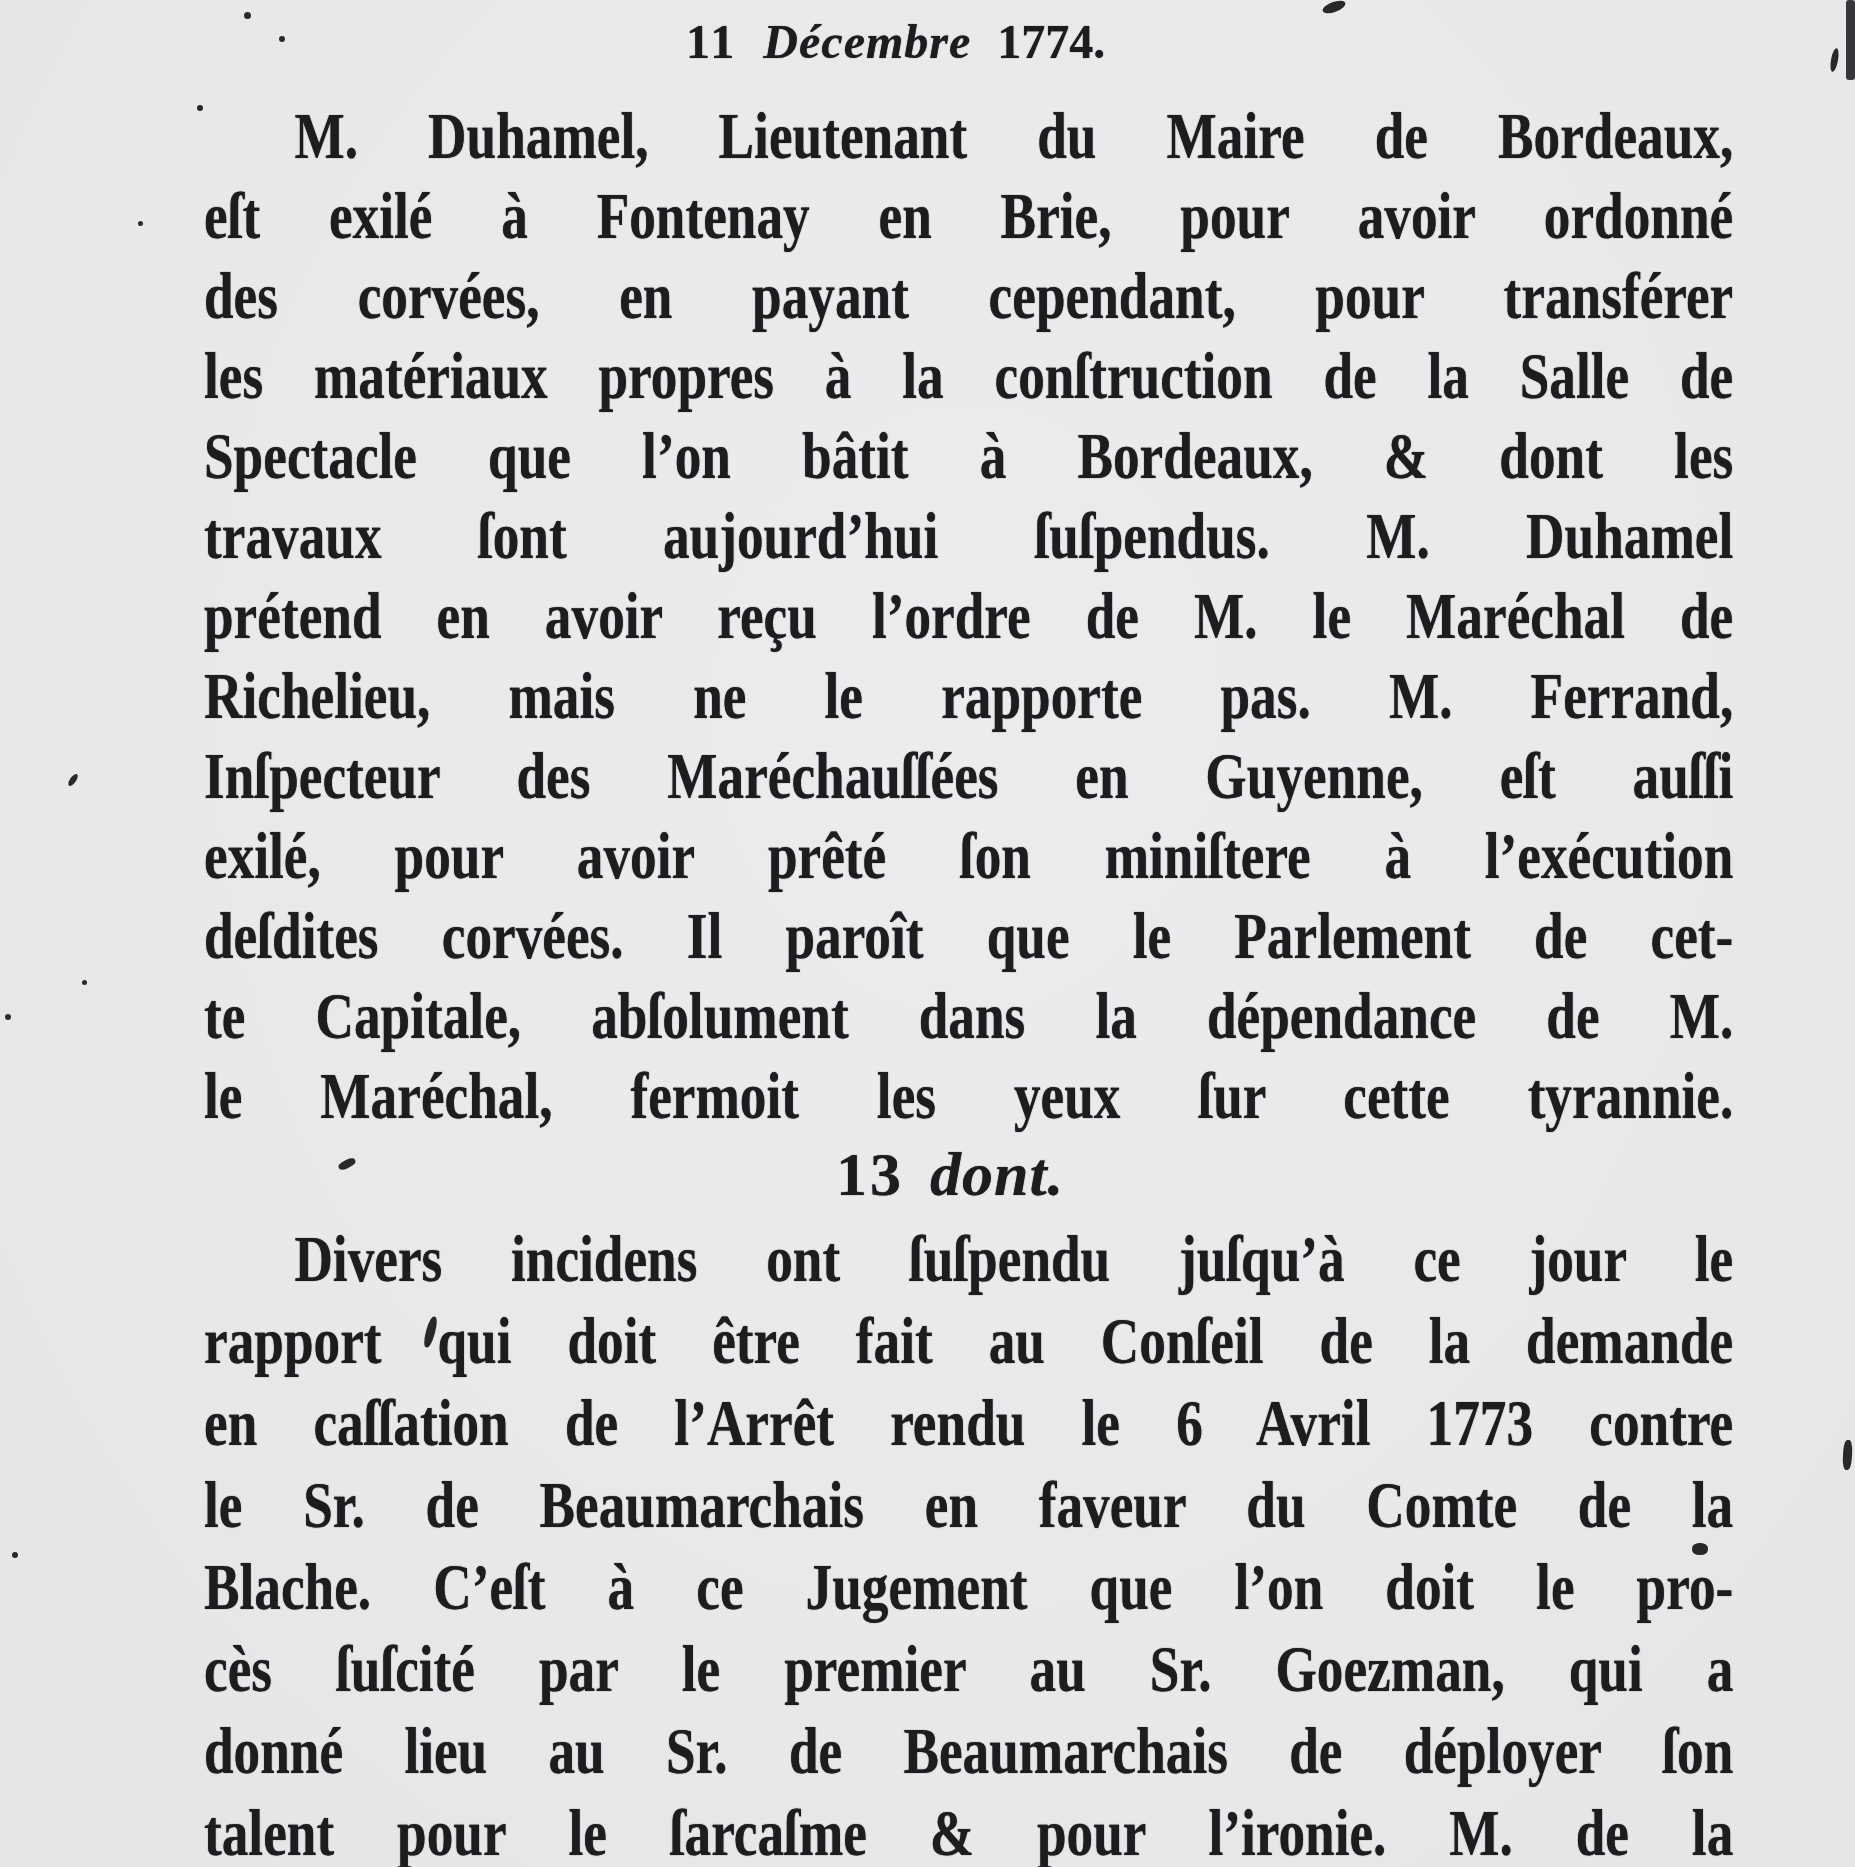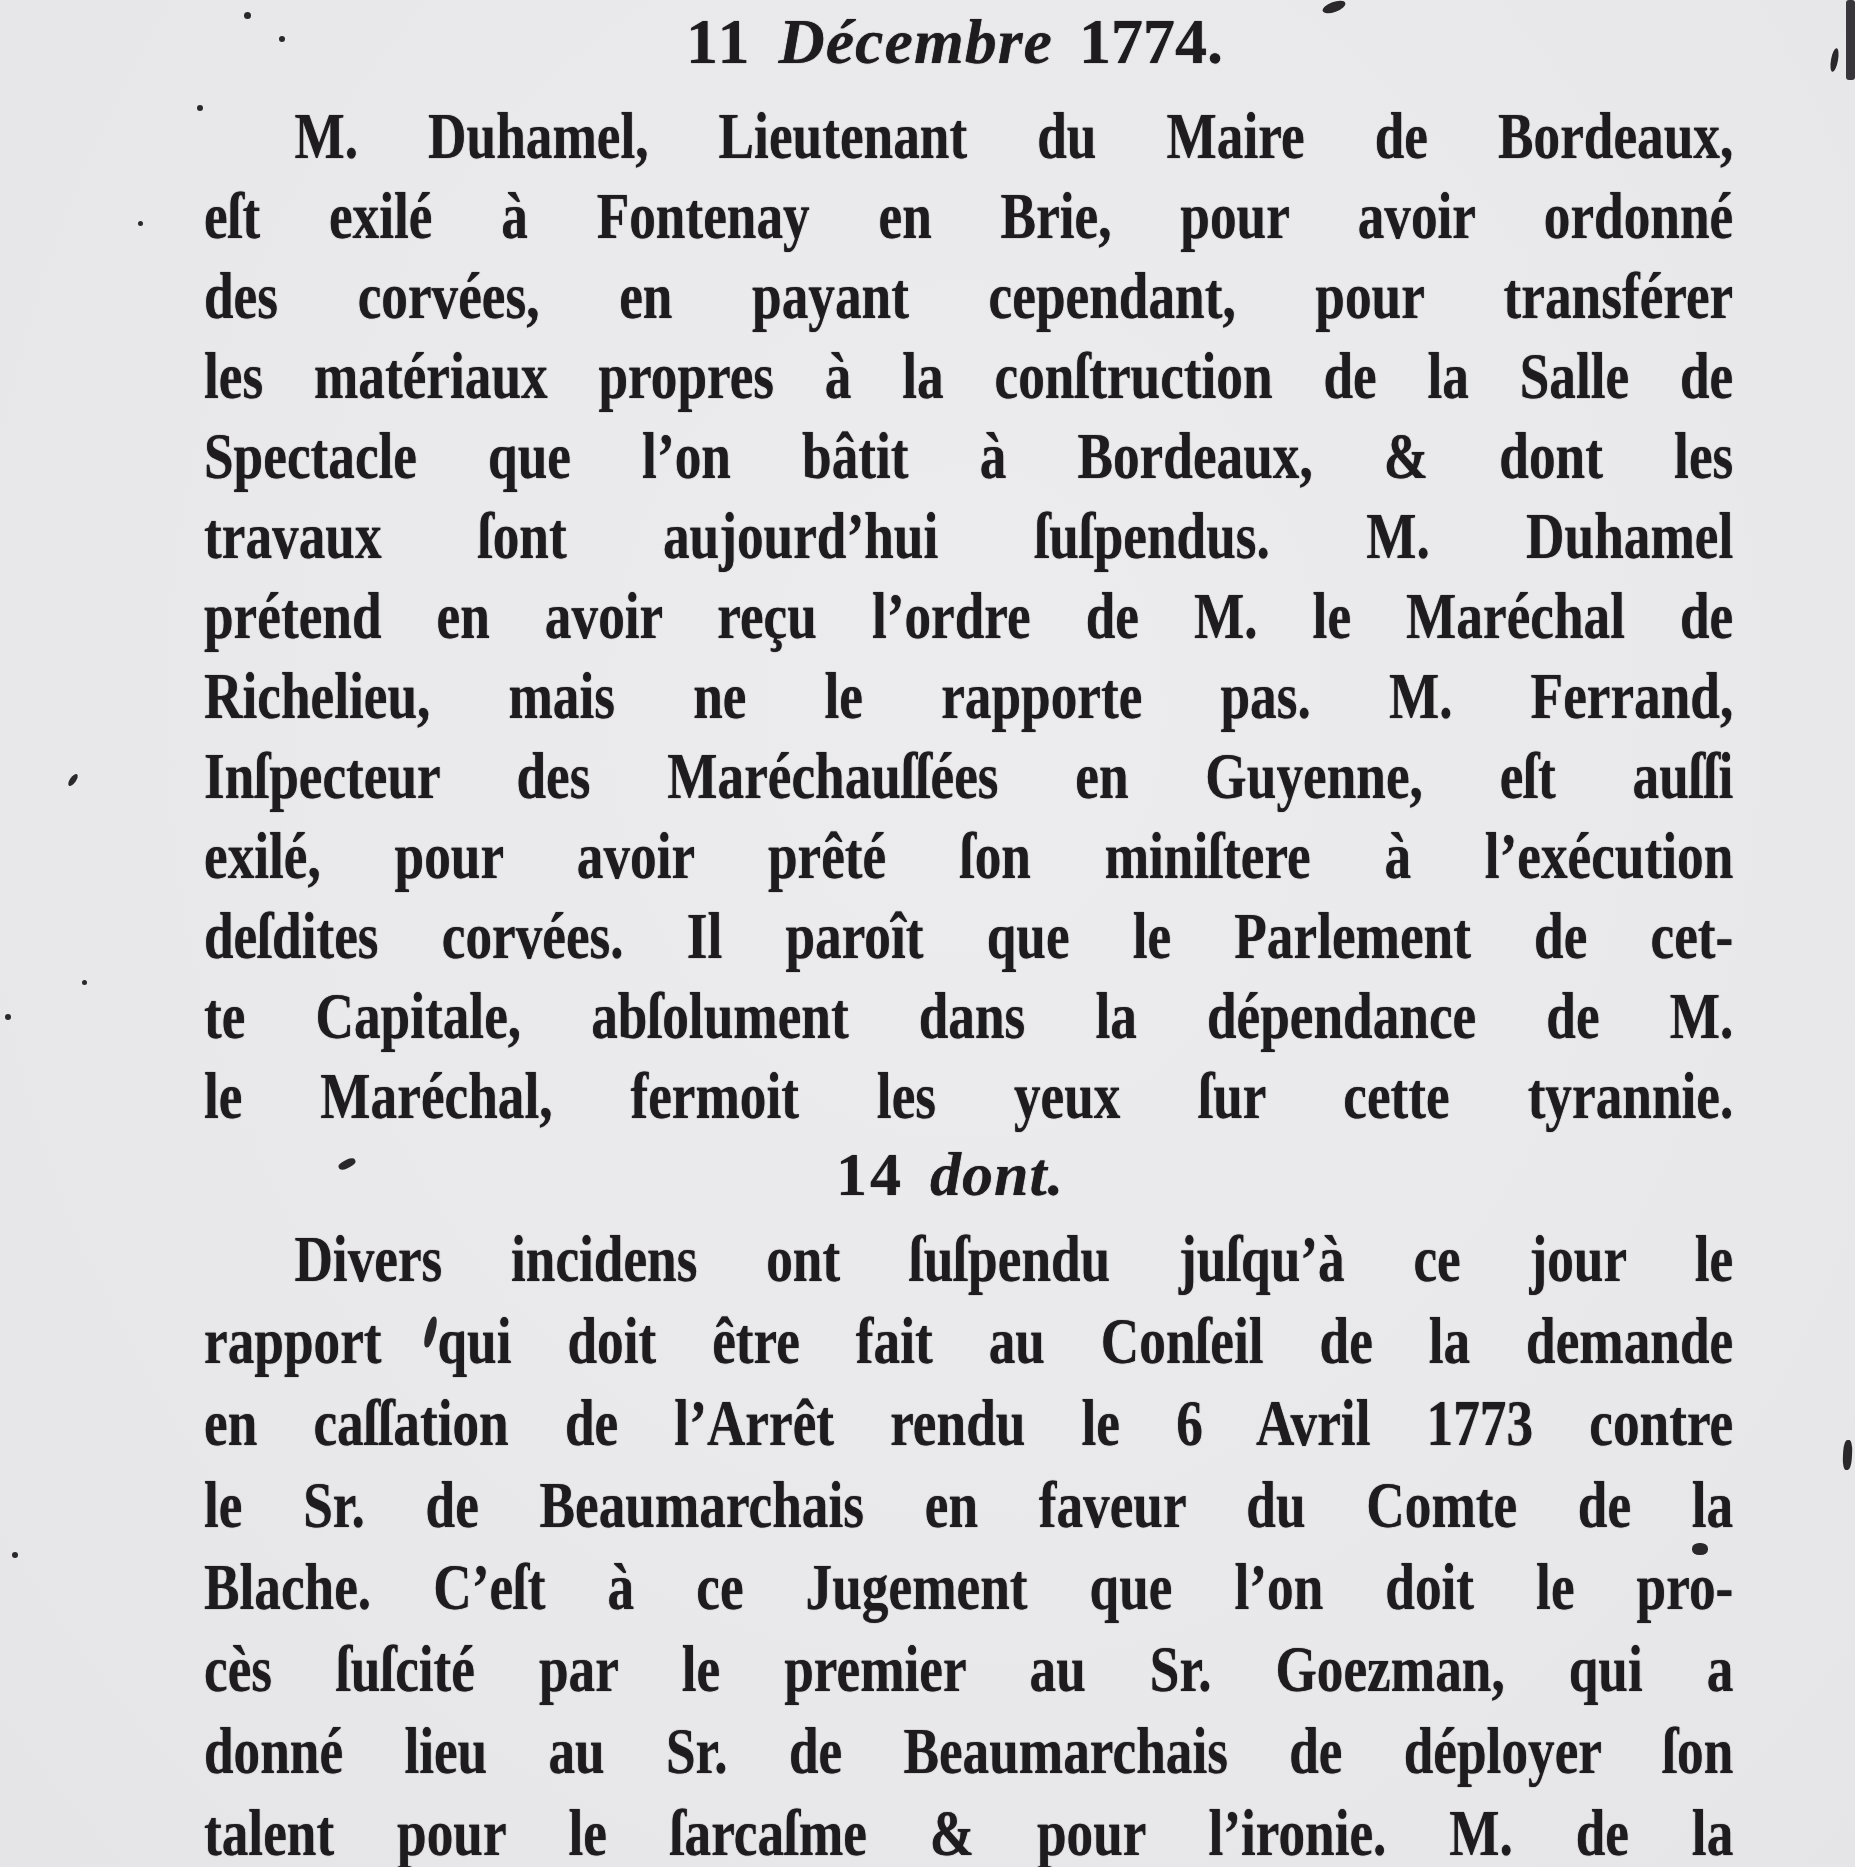--- a/index.html
+++ b/index.html
@@ -15,21 +15,21 @@
     color: #1e1c1f;
   }
 
   
   .date-heading {
     position: absolute;
     white-space: nowrap;
     line-height: 84px;
     text-shadow: 0 0 1px rgba(28,26,29,0.9);
   }
-  .h1 { left: 686px; top: 0;     font-size: 64px; }
+  .h1 { left: 686px; top: 0;     font-size: 48px; }
   .h2 { left: 836px; top: 1132px; font-size: 62px; }
   .date-heading .month {
     font-style: italic;
     margin: 0 26px;
     letter-spacing: 1px;
   }
   .date-heading .day { letter-spacing: 3px; }
 
   
   .para {
@@ -77,21 +77,21 @@
     <div class="line">travaux ſont aujourd’hui ſuſpendus. M. Duhamel</div>
     <div class="line">prétend en avoir reçu l’ordre de M. le Maréchal de</div>
     <div class="line">Richelieu, mais ne le rapporte pas. M. Ferrand,</div>
     <div class="line">Inſpecteur des Maréchauſſées en Guyenne, eſt auſſi</div>
     <div class="line">exilé, pour avoir prêté ſon miniſtere à l’exécution</div>
     <div class="line">deſdites corvées. Il paroît que le Parlement de cet-</div>
     <div class="line">te Capitale, abſolument dans la dépendance de M.</div>
     <div class="line">le Maréchal, fermoit les yeux ſur cette tyrannie.</div>
   </div>
 
-  <div class="date-heading h2"><span class="day">14</span><span class="month">dont.</span><span class="year"></span></div>
+  <div class="date-heading h2"><span class="day">13</span><span class="month">dont.</span><span class="year"></span></div>
 
   <div class="para para-2">
     <div class="line indent">Divers incidens ont ſuſpendu juſqu’à ce jour le</div>
     <div class="line">rapport qui doit être fait au Conſeil de la demande</div>
     <div class="line">en caſſation de l’Arrêt rendu le 6 Avril 1773 contre</div>
     <div class="line">le Sr. de Beaumarchais en faveur du Comte de la</div>
     <div class="line">Blache. C’eſt à ce Jugement que l’on doit le pro-</div>
     <div class="line">cès ſuſcité par le premier au Sr. Goezman, qui a</div>
     <div class="line">donné lieu au Sr. de Beaumarchais de déployer ſon</div>
     <div class="line">talent pour le ſarcaſme &amp; pour l’ironie. M. de la</div>

